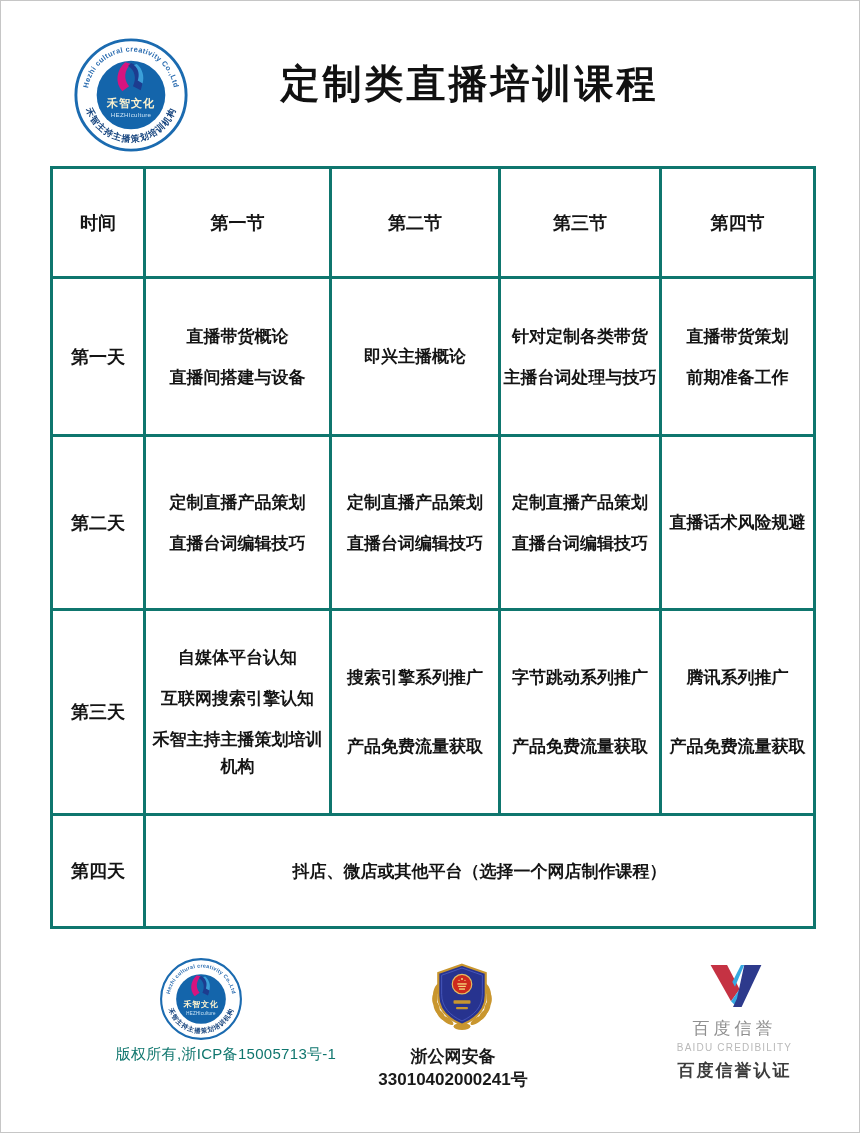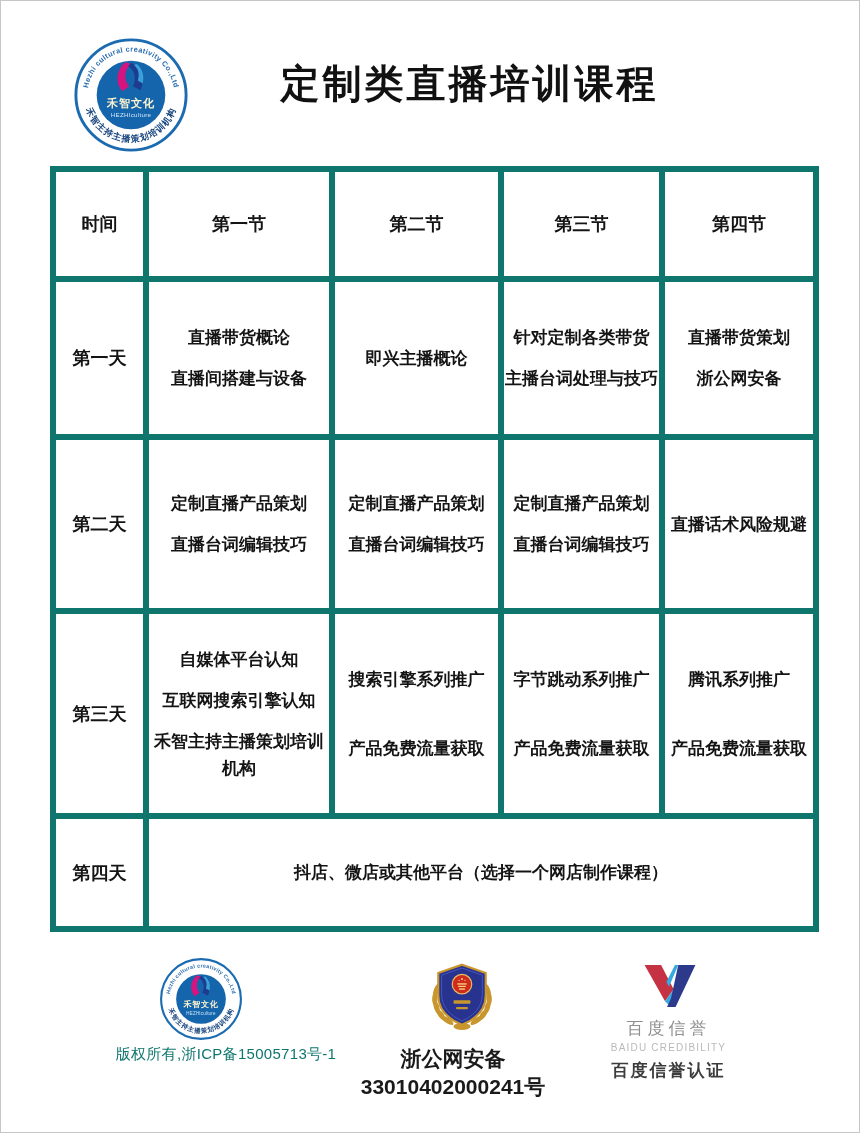--- a/index.html
+++ b/index.html
@@ -19,35 +19,35 @@
   .mark-en{font-size:6.4px;fill:#cfe7f7;text-anchor:middle;letter-spacing:.3px;}
   .title-wrap{position:absolute;left:0;top:56px;width:100%;padding-left:79px;box-sizing:border-box;text-align:center;}
   .title-wrap h1{margin:0;font-size:39px;font-weight:bold;letter-spacing:3px;color:#111;}
   .subtitle{margin-top:12px;font-size:16.5px;font-weight:bold;color:#1a1a1a;letter-spacing:.5px;}
   
   table.schedule{
     position:absolute;left:49px;top:165px;width:763px;height:760px;
     border-collapse:collapse;table-layout:fixed;
   }
   table.schedule th,table.schedule td{
-    border:6px solid #0f766e;text-align:center;vertical-align:middle;
+    border:3px solid #0f766e;text-align:center;vertical-align:middle;
     font-weight:bold;font-size:17px;color:#141414;padding:0;
   }
   table.schedule th{font-size:18px;}
   .ln{margin:14px 0;line-height:27px;}
   .gap-lg .ln{margin:42px 0;}
   td.span-cell{text-align:left;padding-left:14px;font-size:17.5px;}
   
   .copyright{position:absolute;left:95px;top:1044px;width:260px;text-align:center;
     font-size:15px;color:#0f766e;letter-spacing:.3px;}
   .police{position:absolute;left:422px;top:954px;width:78px;height:82px;}
   .police svg{width:100%;height:100%;display:block;}
   .police-text{position:absolute;left:342px;top:1044px;width:220px;text-align:center;
-    font-size:21px;font-weight:bold;color:#1a1a1a;}
-  .baidu{position:absolute;left:600px;top:958px;width:135px;text-align:center;}
+    font-size:17px;font-weight:bold;color:#1a1a1a;}
+  .baidu{position:absolute;left:666px;top:958px;width:135px;text-align:center;}
   .baidu svg{width:66px;height:54px;display:block;margin:0 auto;}
   .baidu-title{font-size:17px;color:#8f8f8f;letter-spacing:4px;margin-top:4px;}
   .baidu-sub{font-size:10px;color:#b9b9b9;letter-spacing:1.2px;margin-top:2px;}
   .baidu-caption{font-size:17px;color:#3c3c3c;font-weight:bold;letter-spacing:2px;margin-top:6px;text-align:center;}
 </style>
 </head>
 <body>
 
 <div class="page">
 
@@ -97,21 +97,21 @@
       </td>
       <td>
         <div class="ln">即兴主播概论</div>
       </td>
       <td>
         <div class="ln">针对定制各类带货</div>
         <div class="ln">主播台词处理与技巧</div>
       </td>
       <td>
         <div class="ln">直播带货策划</div>
-        <div class="ln">浙公网安备</div>
+        <div class="ln">前期准备工作</div>
       </td>
     </tr>
     <tr style="height:174px">
       <th>第二天</th>
       <td>
         <div class="ln">定制直播产品策划</div>
         <div class="ln">直播台词编辑技巧</div>
       </td>
       <td>
         <div class="ln">定制直播产品策划</div>

